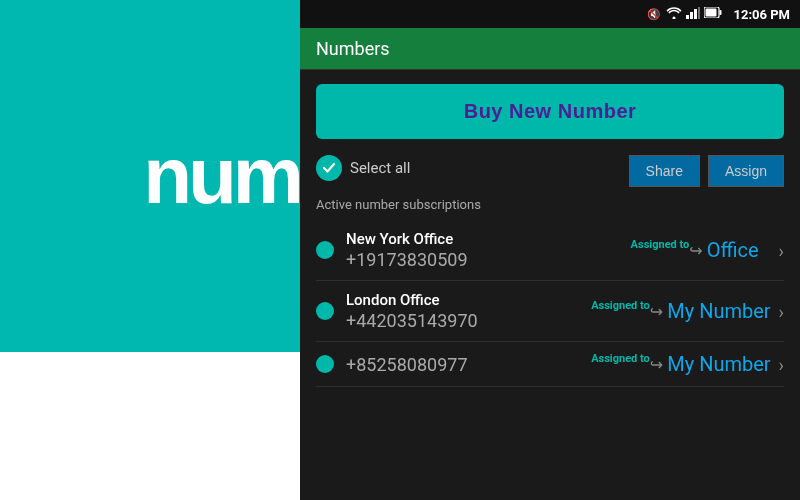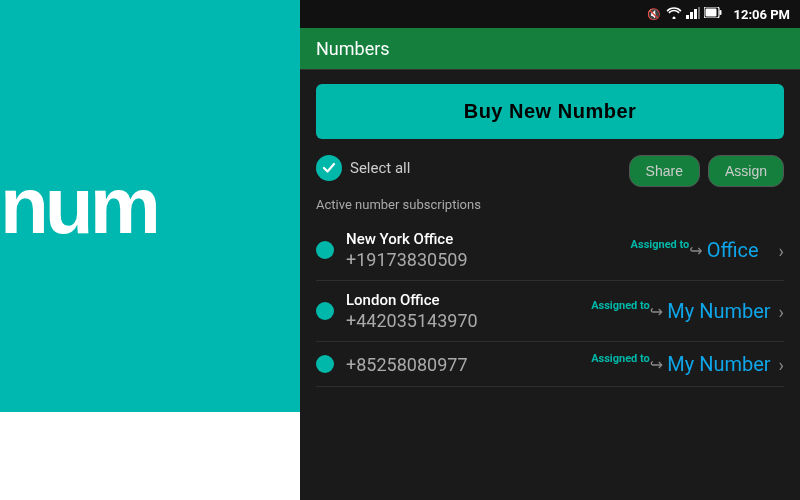--- a/index.html
+++ b/index.html
@@ -7,25 +7,25 @@
       width: 800px;
       height: 500px;
       overflow: hidden;
       display: flex;
       font-family: 'Roboto', Arial, sans-serif;
     }
 
     
     .left-panel {
       width: 300px;
-      height: 412px;
+      height: 352px;
       background: #00b8b0;
       display: flex;
       align-items: center;
-      justify-content: flex-start;
+      justify-content: flex-end;
       flex-shrink: 0;
     }
 
     .logo-text {
       color: white;
       font-size: 80px;
       font-weight: bold;
       letter-spacing: -4px;
       font-family: Arial, sans-serif;
       line-height: 1;
@@ -84,21 +84,21 @@
       padding: 14px 16px;
     }
 
     
     .buy-number-btn {
       width: 100%;
       background: #00b8a9;
       border: none;
       border-radius: 6px;
       padding: 16px;
-      color: #000000;
+      color: #4c1d95;
       font-size: 20px;
       font-weight: bold;
       cursor: pointer;
       margin-bottom: 16px;
       letter-spacing: 0.5px;
     }
 
     
     .select-row {
       display: flex;
@@ -127,23 +127,23 @@
     }
     .select-all-label {
       color: #ccc;
       font-size: 15px;
     }
     .action-buttons {
       display: flex;
       gap: 8px;
     }
     .action-btn {
-      background: #15803d;
+      background: #0369a1;
       border: 1px solid #555;
-      border-radius: 12px;
+      border-radius: 0;
       color: #ccc;
       font-size: 14px;
       padding: 7px 16px;
       cursor: pointer;
     }
 
     
     .section-title {
       color: #aaa;
       font-size: 13px;

